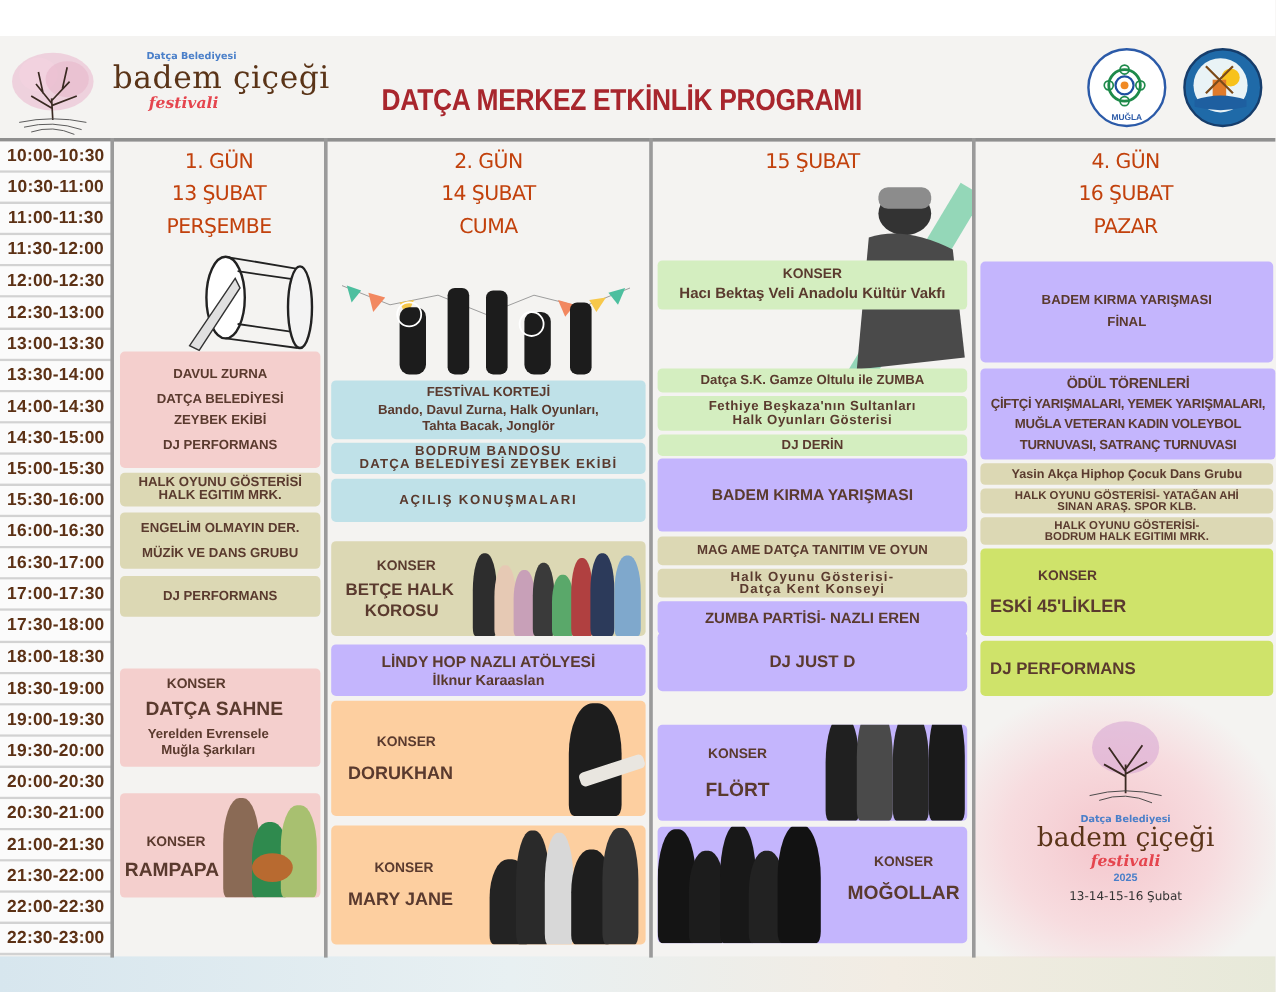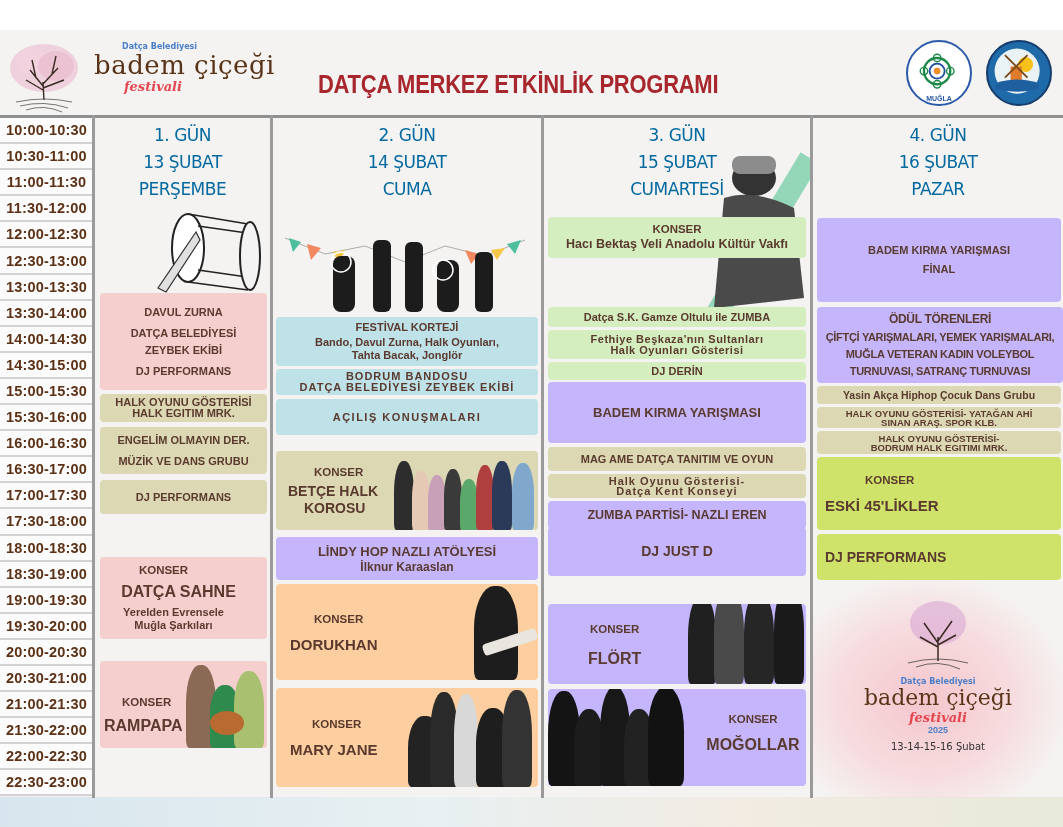--- a/index.html
+++ b/index.html
@@ -30,21 +30,21 @@
 
   .times { position: absolute; left: 0; top: 118px; width: 93px; }
   .time-cell { height: 26.1px; display: flex; align-items: center; justify-content: center;
     font-family: "Liberation Sans", sans-serif; font-weight: bold; font-size: 14.5px; color: #5c3115;
     background: #fbfbfb; border-bottom: 2px solid #d2d2d2; letter-spacing: 0.2px; }
 
   .vline { position: absolute; top: 115px; width: 3px; height: 683px; background: #9a9a9a; }
 
   .day-col { position: absolute; top: 118px; height: 680px; }
   .day-head { position: absolute; left: 0; width: 100%; top: 0; text-align: center;
-    font-family: "DejaVu Sans", sans-serif; color: #0369a1; font-size: 17px; line-height: 27px; letter-spacing: -0.5px; }
+    font-family: "DejaVu Sans", sans-serif; color: #c2410c; font-size: 17px; line-height: 27px; letter-spacing: -0.5px; }
 
   .block { position: absolute; border-radius: 4px; text-align: center; color: #5a3a2e; font-weight: bold;
     display: flex; flex-direction: column; justify-content: center; align-items: center; overflow: hidden; }
   .pink { background: #f4cfcd; }
   .olive { background: #dcd8b4; }
   .blue { background: #bfe1e8; }
   .yellow { background: #c4b5fd; }
   .peach { background: #fdcfa0; }
   .green { background: #d4eec0; }
   .lime { background: #cfe36a; }
@@ -269,23 +269,21 @@
 </div>
 
 <div class="day-col" style="left:544px;width:266px;">
   <svg style="position:absolute;left:150px;top:20px;" width="116" height="260" viewBox="0 0 116 260">
     <path d="M116 20 L20 180" stroke="#7cd0aa" stroke-width="22" opacity="0.8"></path>
     <ellipse cx="60" cy="40" rx="22" ry="18" fill="#333"></ellipse>
     <rect x="38" y="18" width="44" height="18" rx="8" fill="#8c8c8c"></rect>
     <path d="M30 60 Q60 50 100 70 L110 160 L20 170 Z" fill="#4a4a4a"></path>
   </svg>
   <div class="day-head" style="top:4px;">
-    <div>3. GÜN</div>
     <div>15 ŞUBAT</div>
-    <div>CUMARTESİ</div>
   </div>
   <div class="block green" style="left:4px;top:99px;width:258px;height:41px;">
     <div class="kons">KONSER</div>
     <div class="t-md" style="margin-top:2px;">Hacı Bektaş Veli Anadolu Kültür Vakfı</div>
   </div>
   <div class="block green t-sm" style="left:4px;top:189px;width:258px;height:20px;">
     <div>Datça S.K. Gamze Oltulu ile ZUMBA</div>
   </div>
   <div class="block green t-sm" style="left:4px;top:212px;width:258px;height:29px;line-height:11px;letter-spacing:0.5px;">
     <div>Fethiye Beşkaza'nın Sultanları</div>

